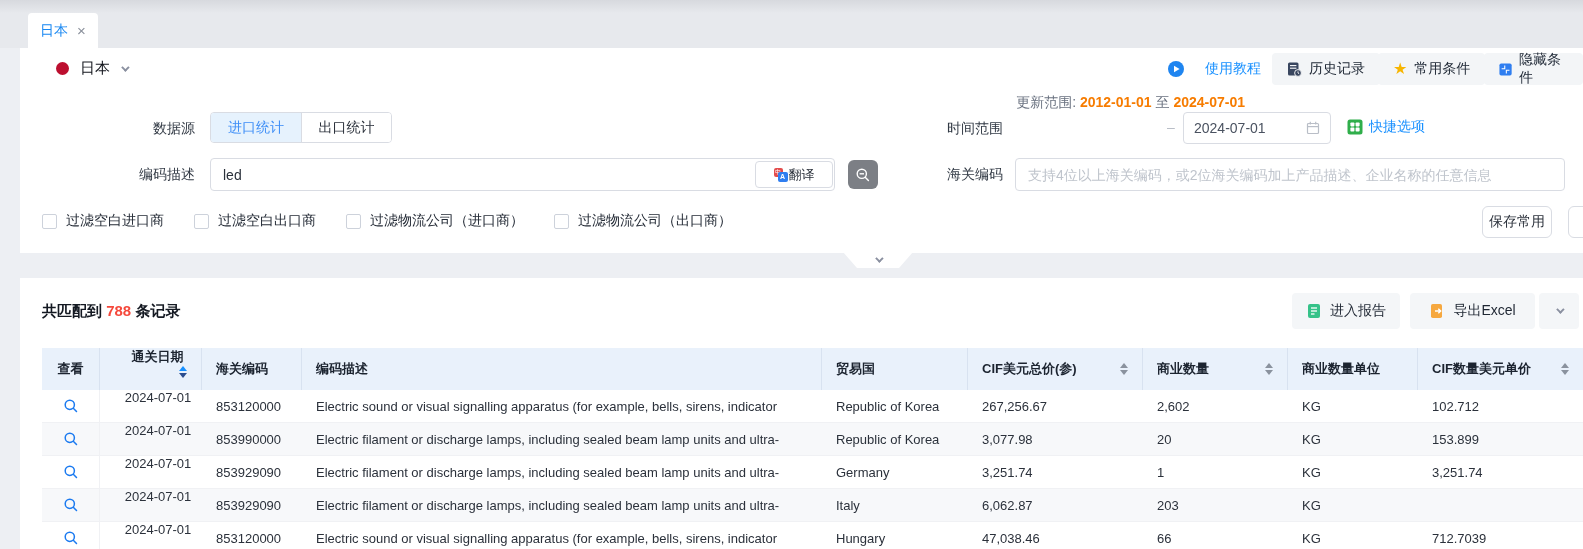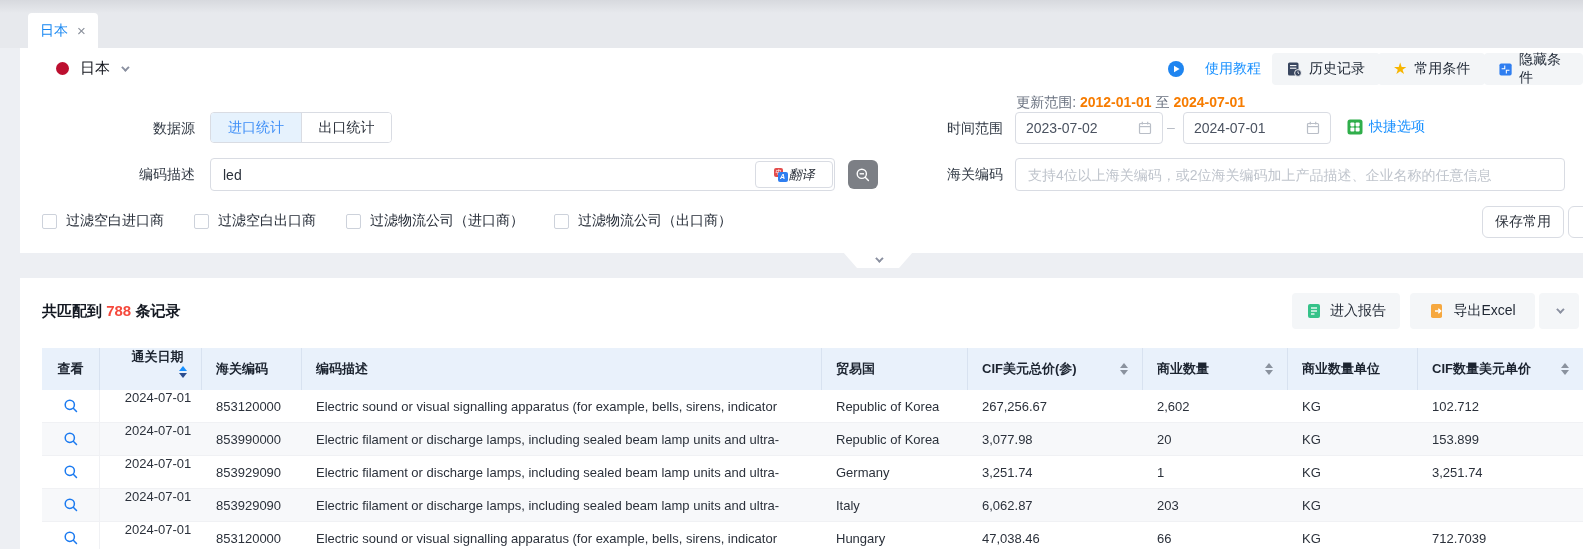--- a/index.html
+++ b/index.html
@@ -70,35 +70,35 @@
            color:#1890ff; font-size:14px; cursor:pointer; }
 
   .text-input { position:absolute; top:110px; height:33px; border:1px solid #d9dce3; border-radius:4px;
                 background:#fff; font-size:14px; color:#2b313b; padding:0 12px; outline:none;
                 font-family:inherit; }
   .inp-desc { left:190px; width:625px; padding-right:88px; }
   .inp-hs   { left:995px; width:550px; }
   .inp-hs::placeholder { color:#bfc4cc; }
   .translate-btn { position:absolute; left:735px; top:113px; width:78px; height:27px; background:#fff;
                    border:1px solid #d9dce3; border-radius:4px; display:flex; align-items:center;
-                   justify-content:center; gap:1px; font-size:13px; color:#2b313b; cursor:pointer;font-style:italic; }
+                   justify-content:center; gap:1px; font-size:13px; color:#2b313b; cursor:pointer; }
   .tr-ico { position:relative; width:14px; height:14px; }
   .tr-ico .cn { position:absolute; left:0; top:0; width:9px; height:9px; background:#e34d4d; color:#fff;
                 border-radius:2px; font-size:6px; line-height:9px; text-align:center; }
   .tr-ico .en { position:absolute; right:0; bottom:0; width:10px; height:10px; background:#2f7ef0; color:#fff;
                 border-radius:2px; font-size:7px; line-height:10px; text-align:center; font-weight:bold; }
   .zoomout-btn { position:absolute; left:828px; top:112px; width:30px; height:29px; background:#7c7f85;
                  border-radius:6px; display:flex; align-items:center; justify-content:center; cursor:pointer; }
 
   .cb-row { position:absolute; left:22px; top:164px; display:flex; gap:30px; align-items:center; }
   .cb-item { display:flex; align-items:center; gap:9px; cursor:pointer; }
   .cb-box { width:15px; height:15px; border:1px solid #cdd2db; border-radius:2px; background:#fff; }
   .cb-label { font-size:14px; color:#242b36; }
 
-  .save-btn { position:absolute; left:1462px; top:158px; width:82px; height:32px; background:#fff;
+  .save-btn { position:absolute; left:1462px; top:158px; width:70px; height:32px; background:#fff;
               border:1px solid #d9dce3; border-radius:6px; display:flex; align-items:center;
               justify-content:center; font-size:14px; color:#2b313b; cursor:pointer; }
   .partial-btn { position:absolute; left:1548px; top:158px; width:46px; height:32px; background:#fff;
                  border:1px solid #d9dce3; border-radius:6px; cursor:pointer; }
 
   
   .result-title { position:absolute; left:22px; top:24px; font-size:15px; font-weight:bold; color:#141922; }
   .result-title .cnt { color:#f5483b; }
   .rbtn { position:absolute; top:15px; height:36px; background:#f4f6f8; border-radius:4px; display:flex;
           align-items:center; justify-content:center; gap:8px; font-size:14px; color:#1f2733; cursor:pointer; }
@@ -190,29 +190,20 @@
       <b>2024-07-01</b>
     </div>
 
     <div class="flabel lab-ds">数据源</div>
     <div class="seg">
       <div class="seg-item active">进口统计</div>
       <div class="seg-item">出口统计</div>
     </div>
 
     <div class="flabel lab-time">时间范围</div>
-    <div class="dinput din-from">
-      <span>2023-07-02</span>
-      <svg width="14" height="14" viewBox="0 0 14 14">
-          <rect x="1.5" y="2.5" width="11" height="10" rx="1" fill="none" stroke="#b9bec7" stroke-width="1.2"></rect>
-          <line x1="4.3" y1="0.8" x2="4.3" y2="3.6" stroke="#b9bec7" stroke-width="1.2"></line>
-          <line x1="9.7" y1="0.8" x2="9.7" y2="3.6" stroke="#b9bec7" stroke-width="1.2"></line>
-          <line x1="1.5" y1="5.6" x2="12.5" y2="5.6" stroke="#b9bec7" stroke-width="1.2"></line>
-        </svg>
-    </div>
     <span class="date-dash">–</span>
     <div class="dinput din-to">
       <span>2024-07-01</span>
       <svg width="14" height="14" viewBox="0 0 14 14">
           <rect x="1.5" y="2.5" width="11" height="10" rx="1" fill="none" stroke="#b9bec7" stroke-width="1.2"></rect>
           <line x1="4.3" y1="0.8" x2="4.3" y2="3.6" stroke="#b9bec7" stroke-width="1.2"></line>
           <line x1="9.7" y1="0.8" x2="9.7" y2="3.6" stroke="#b9bec7" stroke-width="1.2"></line>
           <line x1="1.5" y1="5.6" x2="12.5" y2="5.6" stroke="#b9bec7" stroke-width="1.2"></line>
         </svg>
     </div>

